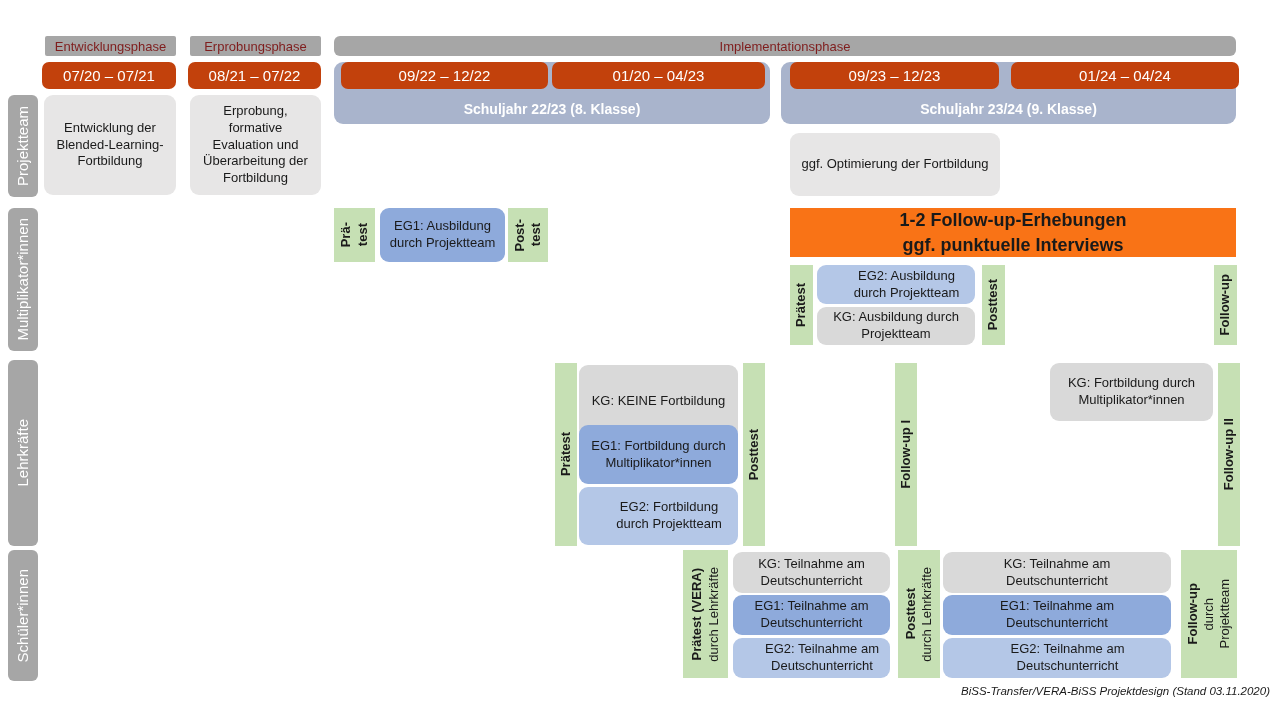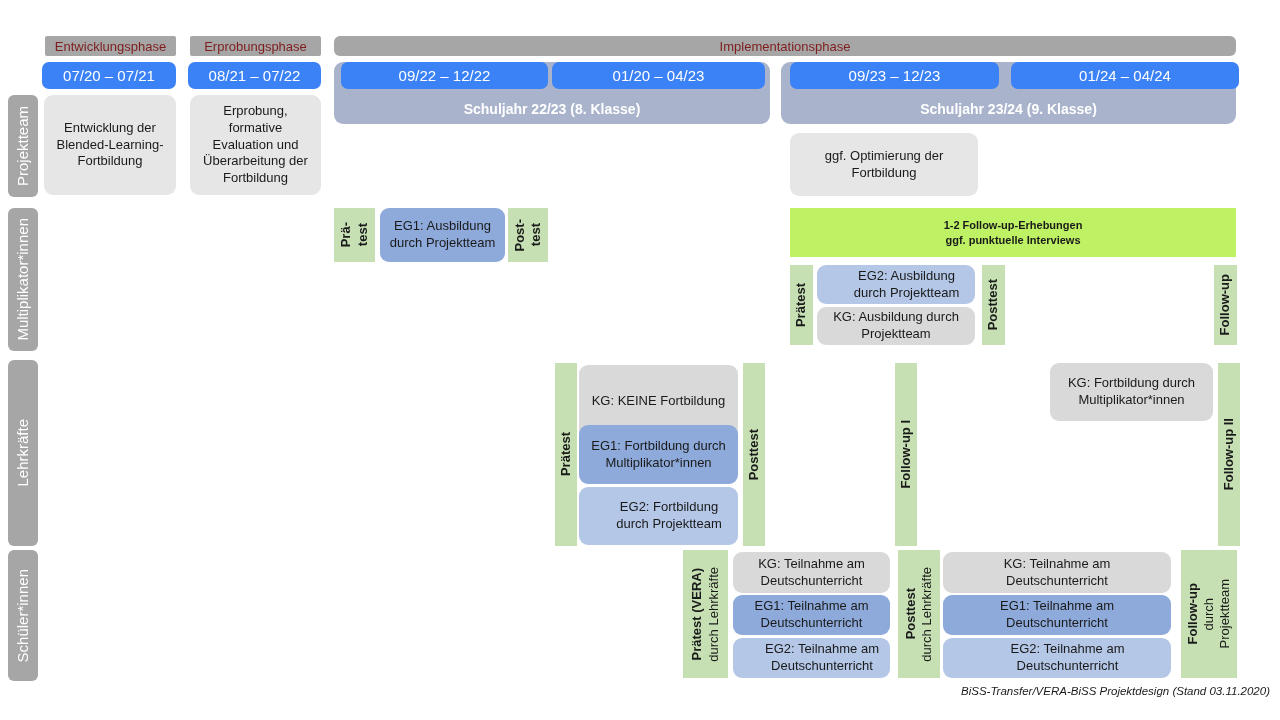--- a/index.html
+++ b/index.html
@@ -9,21 +9,21 @@
     font-family:"Liberation Sans", sans-serif; color:#1a1a1a; overflow:hidden;
   }
   .abs { position:absolute; }
 
   .phasebar {
     background:#a6a6a6; color:#7f1d1d; font-size:13px;
     display:flex; align-items:center; justify-content:center;
     border-radius:2px; height:20px;
   }
   .datebar {
-    background:#3b82f6; color:#ffffff; font-size:15px;
+    background:#c2410c; color:#ffffff; font-size:15px;
     display:flex; align-items:center; justify-content:center;
     border-radius:7px; height:27px;
   }
   .schuljahr {
     background:#a9b4cc; border-radius:9px;
     display:flex; flex-direction:column; justify-content:flex-end; align-items:center;
     color:#ffffff; font-weight:bold; font-size:14px; padding-bottom:7px;
   }
   .rowlabel {
     background:#a6a6a6; border-radius:6px; color:#ffffff;
@@ -47,23 +47,23 @@
   .box-blue2    { background:#b4c7e7;padding-left:29px; }
 
   .greenbar {
     background:#c6e0b4; display:flex; flex-direction:row;
     align-items:center; justify-content:center; gap:2px;
   }
   .greenbar .vtext { font-size:13px; font-weight:bold; }
   .greenbar .vtext.reg { font-weight:400; }
 
   .greenbox {
-    background:#bef264; display:flex; flex-direction:column;
+    background:#f97316; display:flex; flex-direction:column;
     align-items:center; justify-content:center; text-align:center;
-    font-weight:bold; font-size:11px; line-height:1.35;
+    font-weight:bold; font-size:18px; line-height:1.35;
   }
 
   .caption { font-style:italic; font-size:11.5px; color:#1a1a1a; text-align:right; }
 </style>
 </head>
 <body>
 
 <div id="canvas">
 
   <div class="abs phasebar" style="left:45px; top:36px; width:131px;">Entwicklungsphase</div>
@@ -92,21 +92,21 @@
   </div>
   <div class="abs rowlabel" style="left:8px; top:360px; width:30px; height:186px;">
     <span class="vtext">Lehrkräfte</span>
   </div>
   <div class="abs rowlabel" style="left:8px; top:550px; width:30px; height:131px;">
     <span class="vtext">Schüler*innen</span>
   </div>
 
   <div class="abs box box-lightgray" style="left:44px; top:95px; width:132px; height:100px;">Entwicklung der Blended-Learning-Fortbildung</div>
   <div class="abs box box-lightgray" style="left:190px; top:95px; width:131px; height:100px;">Erprobung, formative Evaluation und Überarbeitung der Fortbildung</div>
-  <div class="abs box box-lightgray" style="left:790px; top:133px; width:188px; height:63px;">ggf. Optimierung der Fortbildung</div>
+  <div class="abs box box-lightgray" style="left:790px; top:133px; width:210px; height:63px;">ggf. Optimierung der Fortbildung</div>
 
   <div class="abs greenbar" style="left:334px; top:208px; width:41px; height:54px;">
     <span class="vtext">Prä-</span>
     <span class="vtext">test</span>
   </div>
   <div class="abs box box-blue1" style="left:380px; top:208px; width:125px; height:54px;">EG1: Ausbildung durch Projektteam</div>
   <div class="abs greenbar" style="left:508px; top:208px; width:40px; height:54px;">
     <span class="vtext">Post-</span>
     <span class="vtext">test</span>
   </div>

